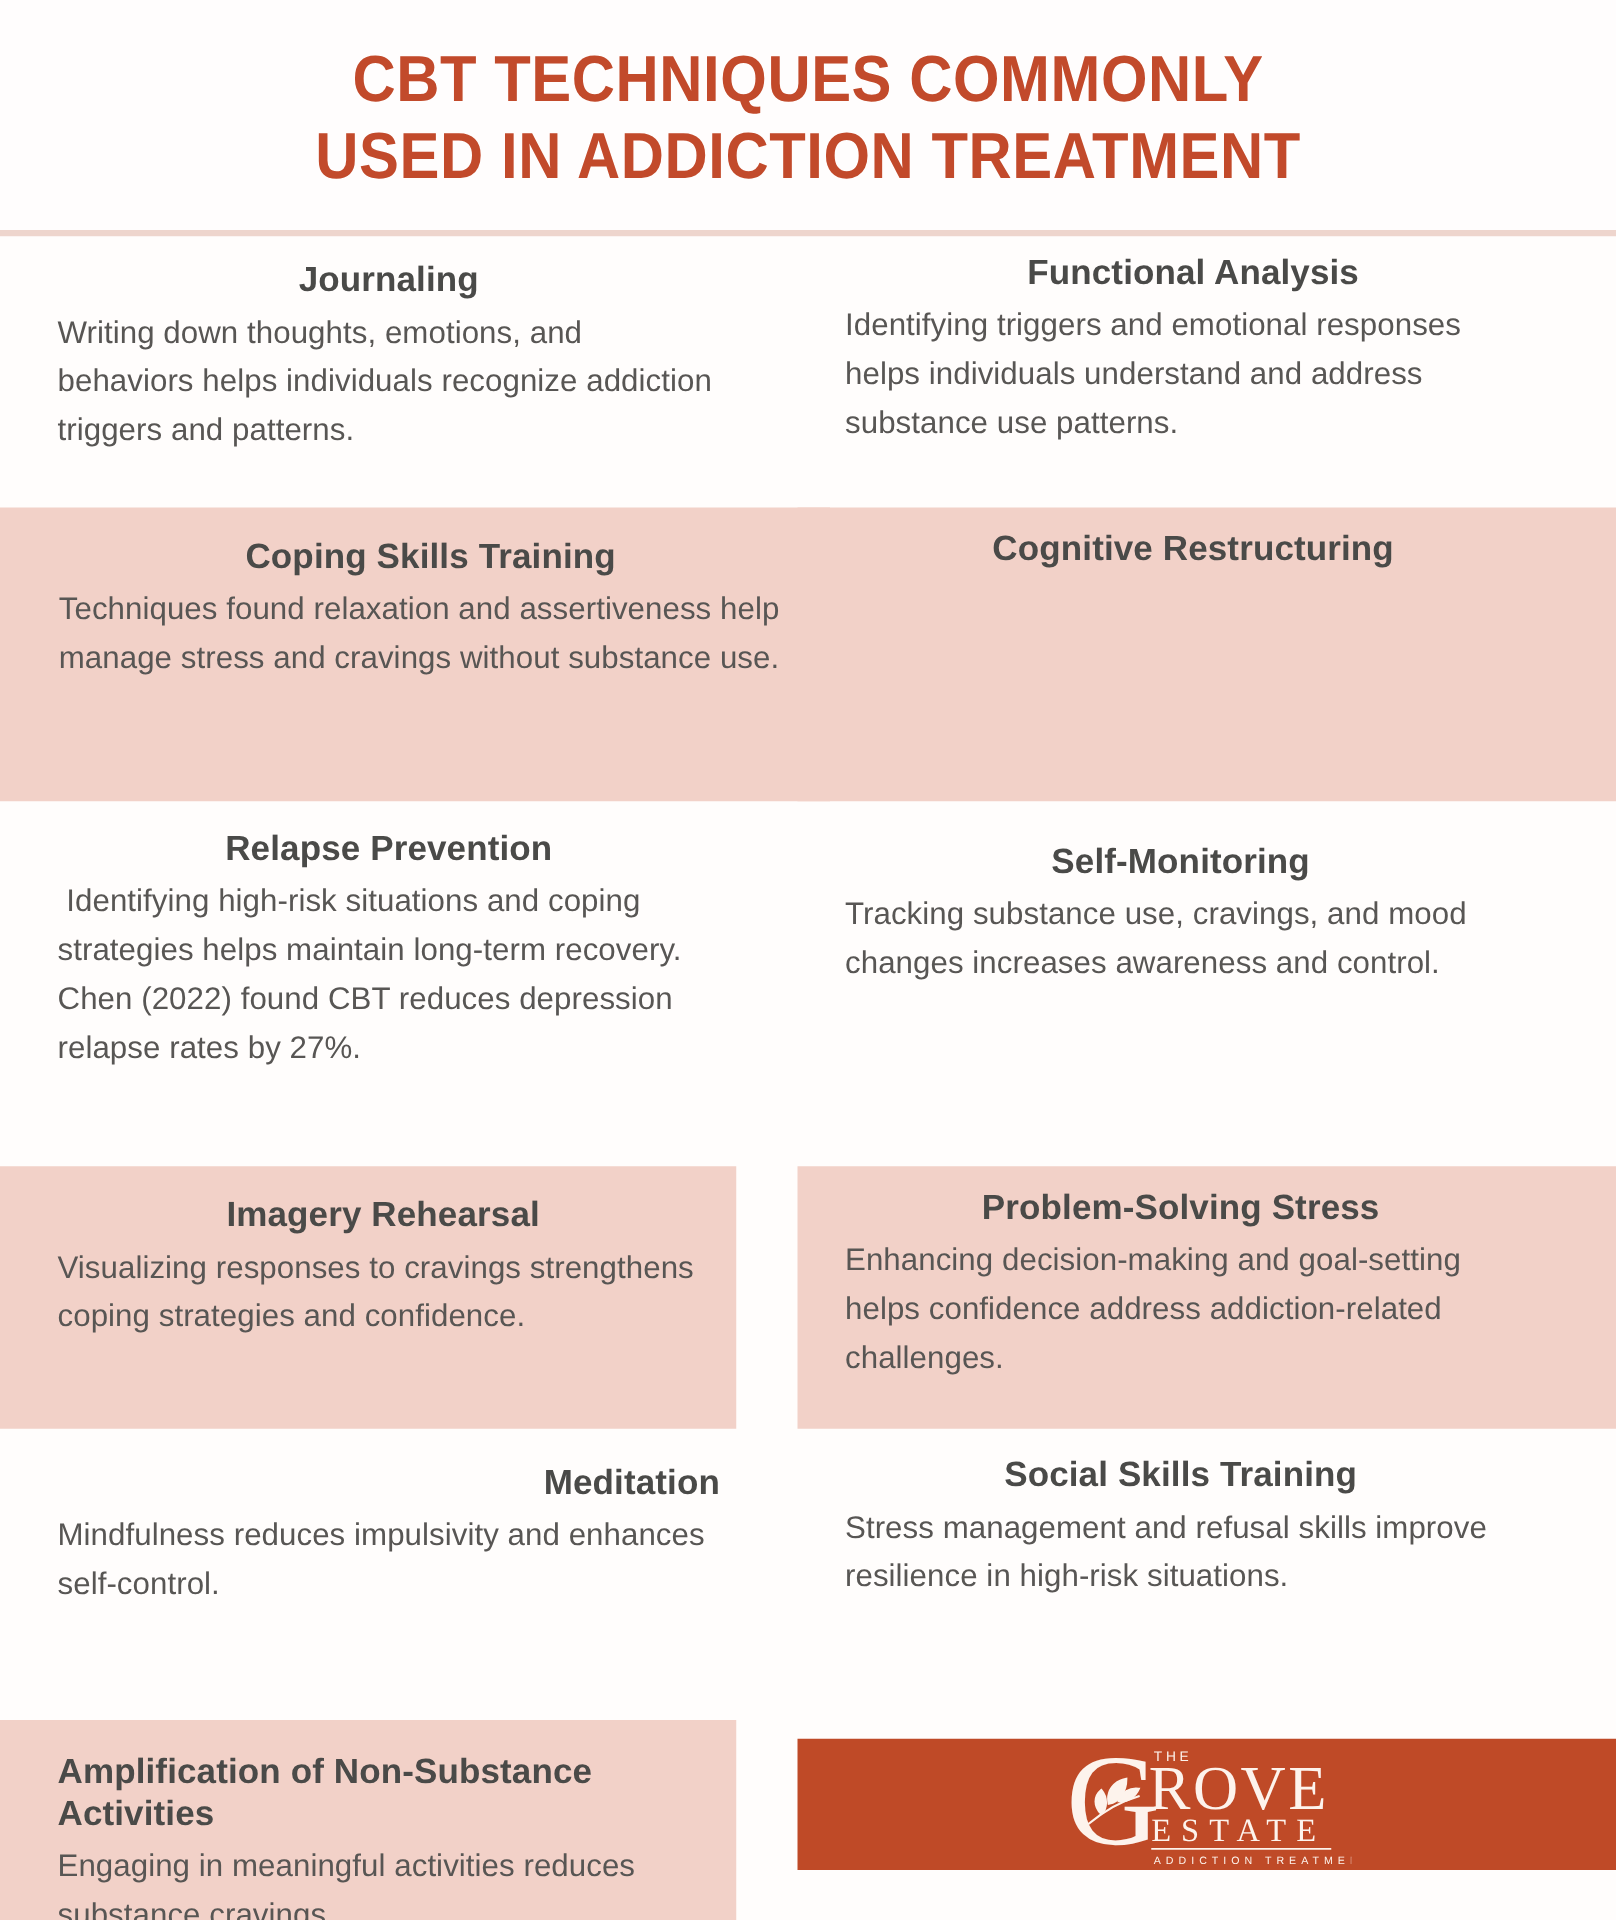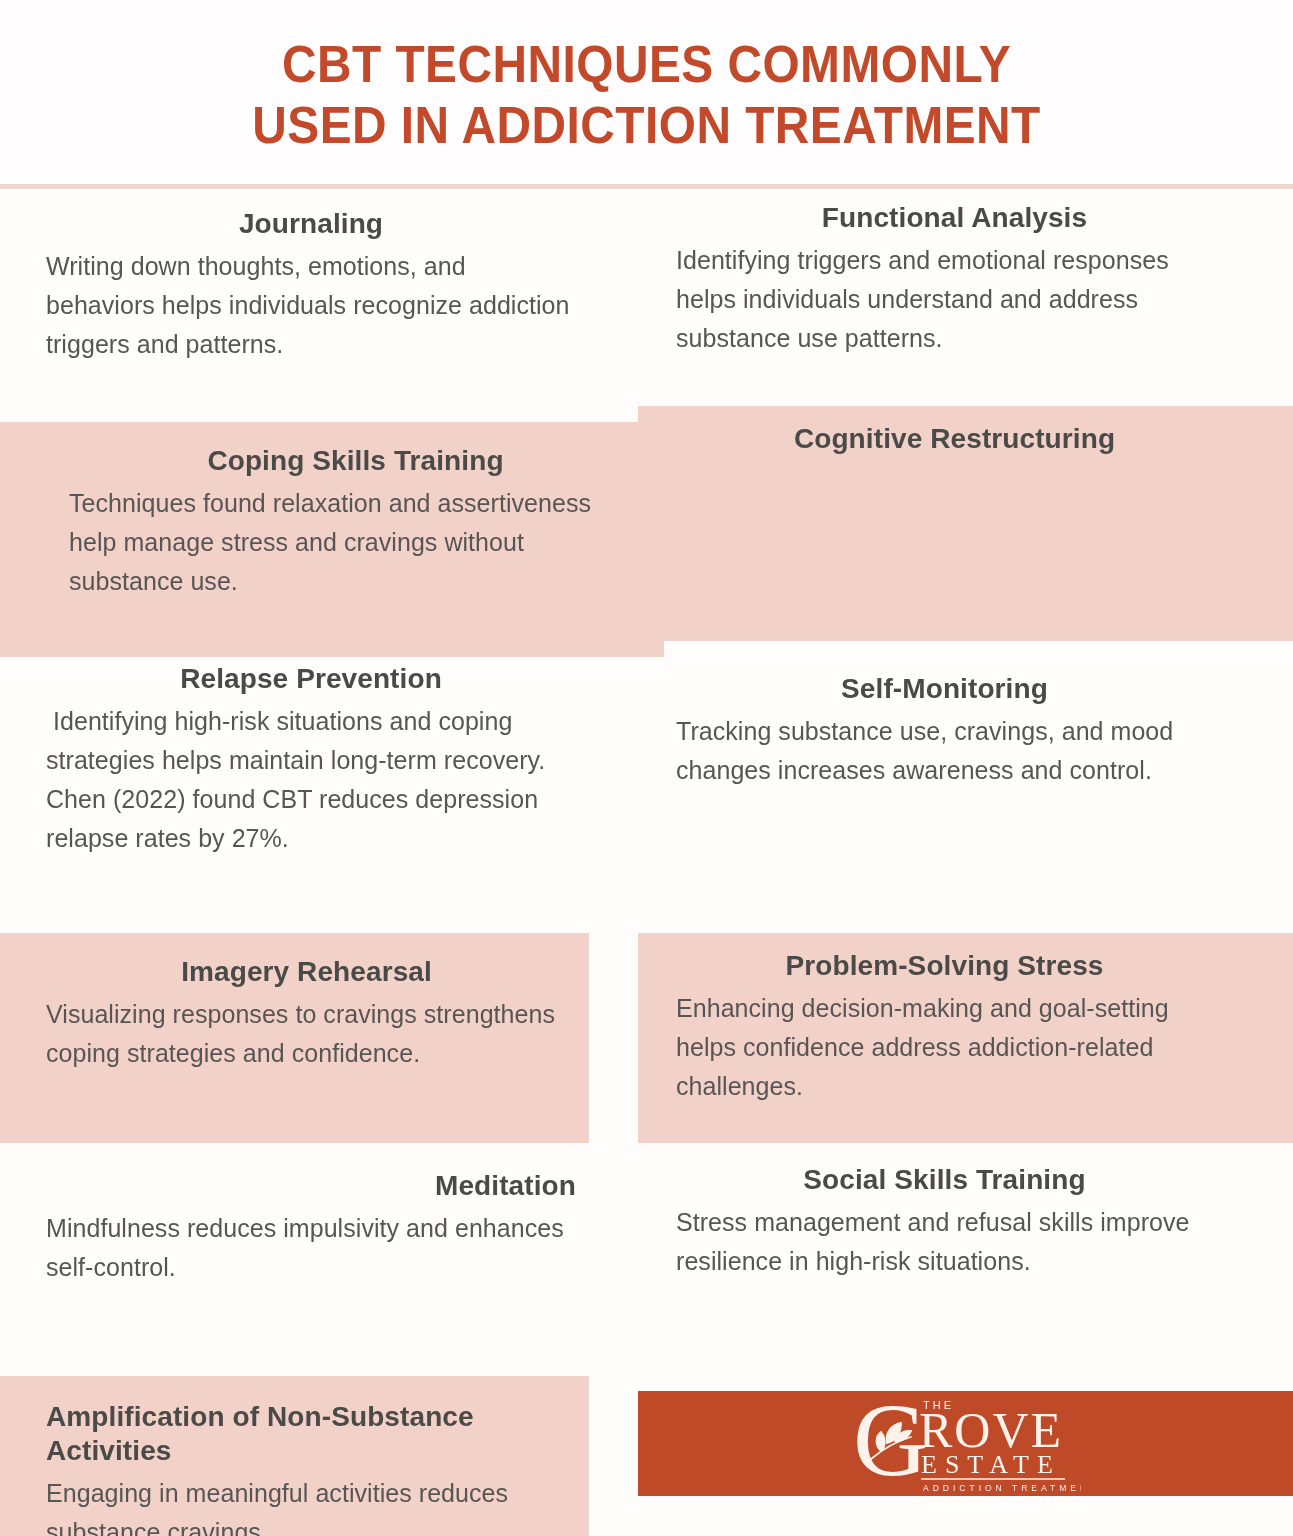--- a/index.html
+++ b/index.html
@@ -131,21 +131,21 @@
 
     <div class="cell" style="left:0px;  top:0px;   width:598px; height:212px; padding:18px 22px 0 46px;">
       <h2 class="card-title" style="text-align: center;">Journaling</h2>
       <p class="card-body">Writing down thoughts, emotions, and behaviors helps individuals recognize addiction triggers and patterns.</p>
     </div>
     <div class="cell" style="left:638px; top:0px;  width:655px; height:212px; padding:12px 60px 0 38px;">
       <h2 class="card-title" style="text-align: center;">Functional Analysis</h2>
       <p class="card-body">Identifying triggers and emotional responses helps individuals understand and address substance use patterns.</p>
     </div>
 
-    <div class="cell tinted" style="left:0px;  top:233px; width:664px; height:235px; padding:22px 22px 0 69px;">
+    <div class="cell tinted" style="left:0px;  top:217px; width:664px; height:235px; padding:22px 22px 0 47px;">
       <h2 class="card-title" style="text-align: center;">Coping Skills Training</h2>
       <p class="card-body">Techniques found relaxation and assertiveness help manage stress and cravings without substance use.</p>
     </div>
     <div class="cell tinted" style="left:638px; top:217px; width:655px; height:235px; padding:16px 60px 0 38px;">
       <h2 class="card-title" style="text-align: center;">Cognitive Restructuring</h2>
     </div>
 
     <div class="cell" style="left:0px;  top:455px; width:598px; height:278px; padding:18px 22px 0 46px;">
       <h2 class="card-title" style="text-align: center;">Relapse Prevention</h2>
       <p class="card-body"> Identifying high-risk situations and coping strategies helps maintain long-term recovery. Chen (2022) found CBT reduces depression relapse rates by 27%.</p>

